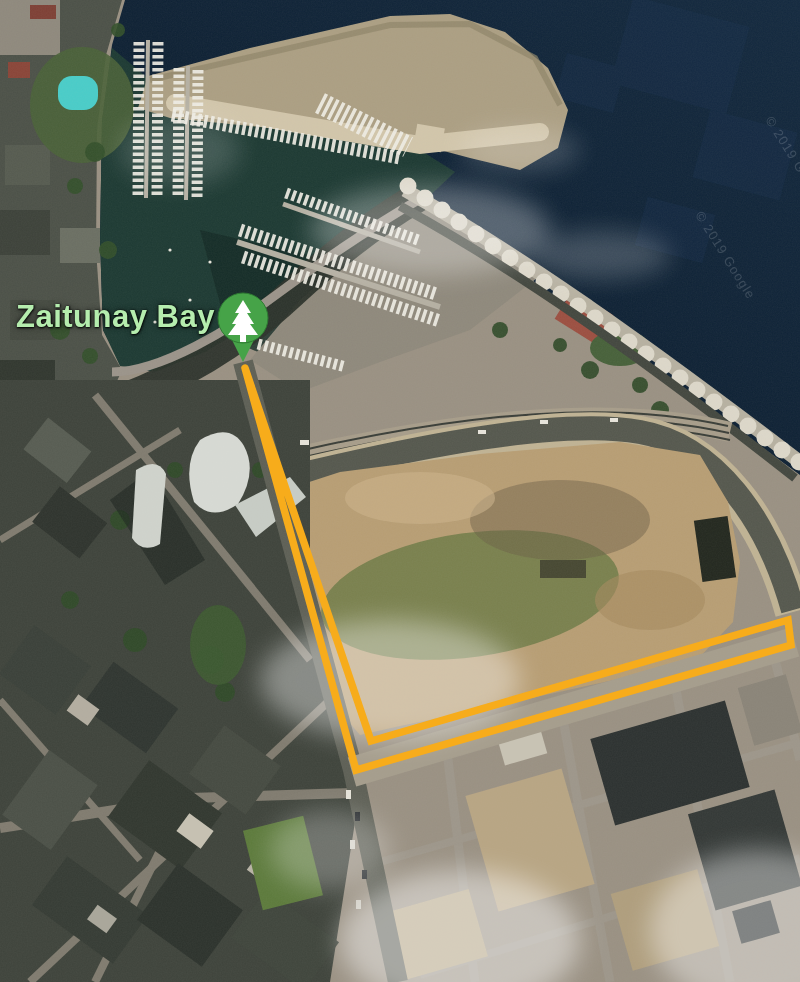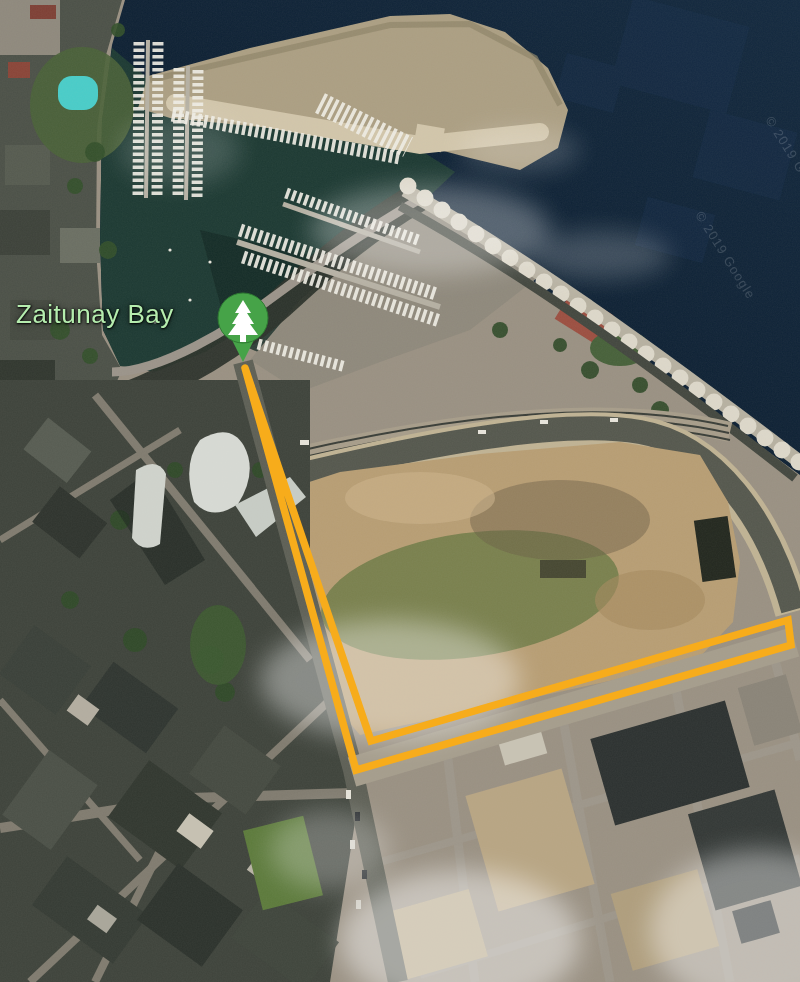--- a/index.html
+++ b/index.html
@@ -1,20 +1,20 @@
 <!DOCTYPE html>
 <html><head>
 <meta charset="utf-8">
 <style>
   html,body{margin:0;padding:0;background:#000;}
   .stage{position:relative;width:800px;height:982px;overflow:hidden;font-family:"Liberation Sans",sans-serif;}
   .stage svg{position:absolute;left:0;top:0;}
   .place-label{
     position:absolute;left:16px;top:299px;z-index:30;
-    font-size:26px;font-weight:400;letter-spacing:.5px;color:#B5EDAE;
+    font-size:31px;font-weight:700;letter-spacing:.5px;color:#B5EDAE;
     text-shadow:0 1px 2px rgba(0,0,0,.85),0 0 6px rgba(0,0,0,.6),1px 0 2px rgba(0,0,0,.7);
     white-space:nowrap;pointer-events:none;
   }
   .wm{font-size:13px;letter-spacing:1px;fill:rgba(255,255,255,0.16);}
   .bt{stroke:#EFEDE4;fill:none;stroke-dasharray:3.5 3;opacity:.92;}
   .pier{stroke:#B5B0A3;fill:none;}
   .route-line{fill:none;stroke-width:7.5;stroke-linejoin:miter;stroke-linecap:round;}
 </style>
 </head>
 <body>

